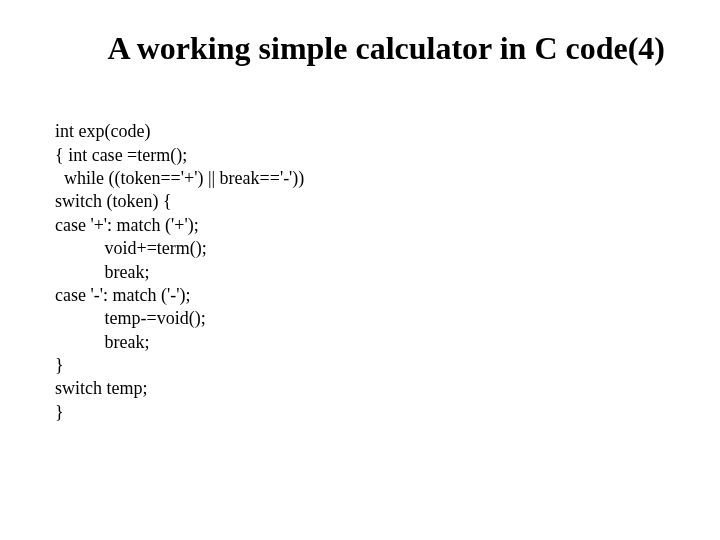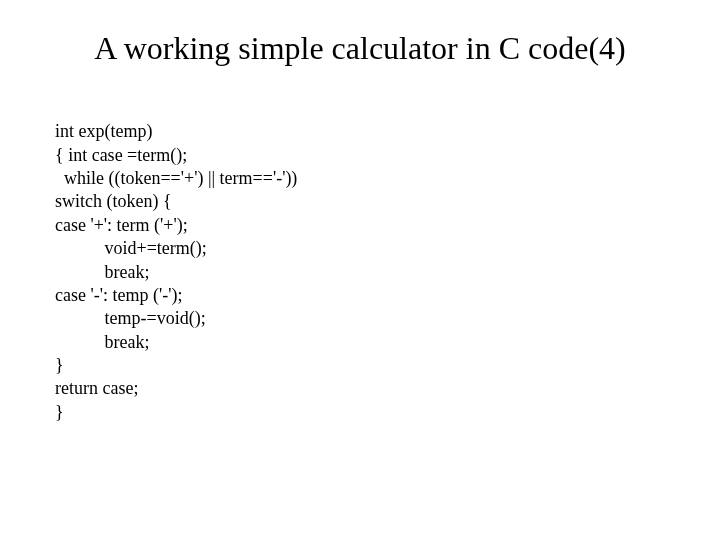--- a/index.html
+++ b/index.html
@@ -6,43 +6,43 @@
     body {
       width: 720px;
       height: 540px;
       background: #ffffff;
       font-family: "Times New Roman", Times, serif;
       color: #000;
       padding: 30px 55px;
     }
     .title {
       font-size: 32px;
-      font-weight: normal;
-      text-align: center;
+      font-weight: bold;
+      text-align: right;
       line-height: 1.15;
       margin-bottom: 30px;
     }
     .code {
       font-size: 18px;
       line-height: 1.3;
       white-space: pre;
     }
   </style>
 </head>
 <body>
 
 <h1 class="title">A working simple calculator in C code(4)</h1>
 
 <div class="code">
-<span>int exp(temp)</span>
+<span>int exp(code)</span>
 <span>{ int case =term();</span>
-<span>  while ((token=='+') || term=='-'))</span>
+<span>  while ((token=='+') || break=='-'))</span>
 <span>switch (token) {</span>
-<span>case '+': term ('+');</span>
+<span>case '+': match ('+');</span>
 <span>           void+=term();</span>
 <span>           break;</span>
-<span>case '-': temp ('-');</span>
+<span>case '-': match ('-');</span>
 <span>           temp-=void();</span>
 <span>           break;</span>
 <span>}</span>
-<span>return case;</span>
+<span>switch temp;</span>
 <span>}</span>
 </div>
 
 </body></html>

